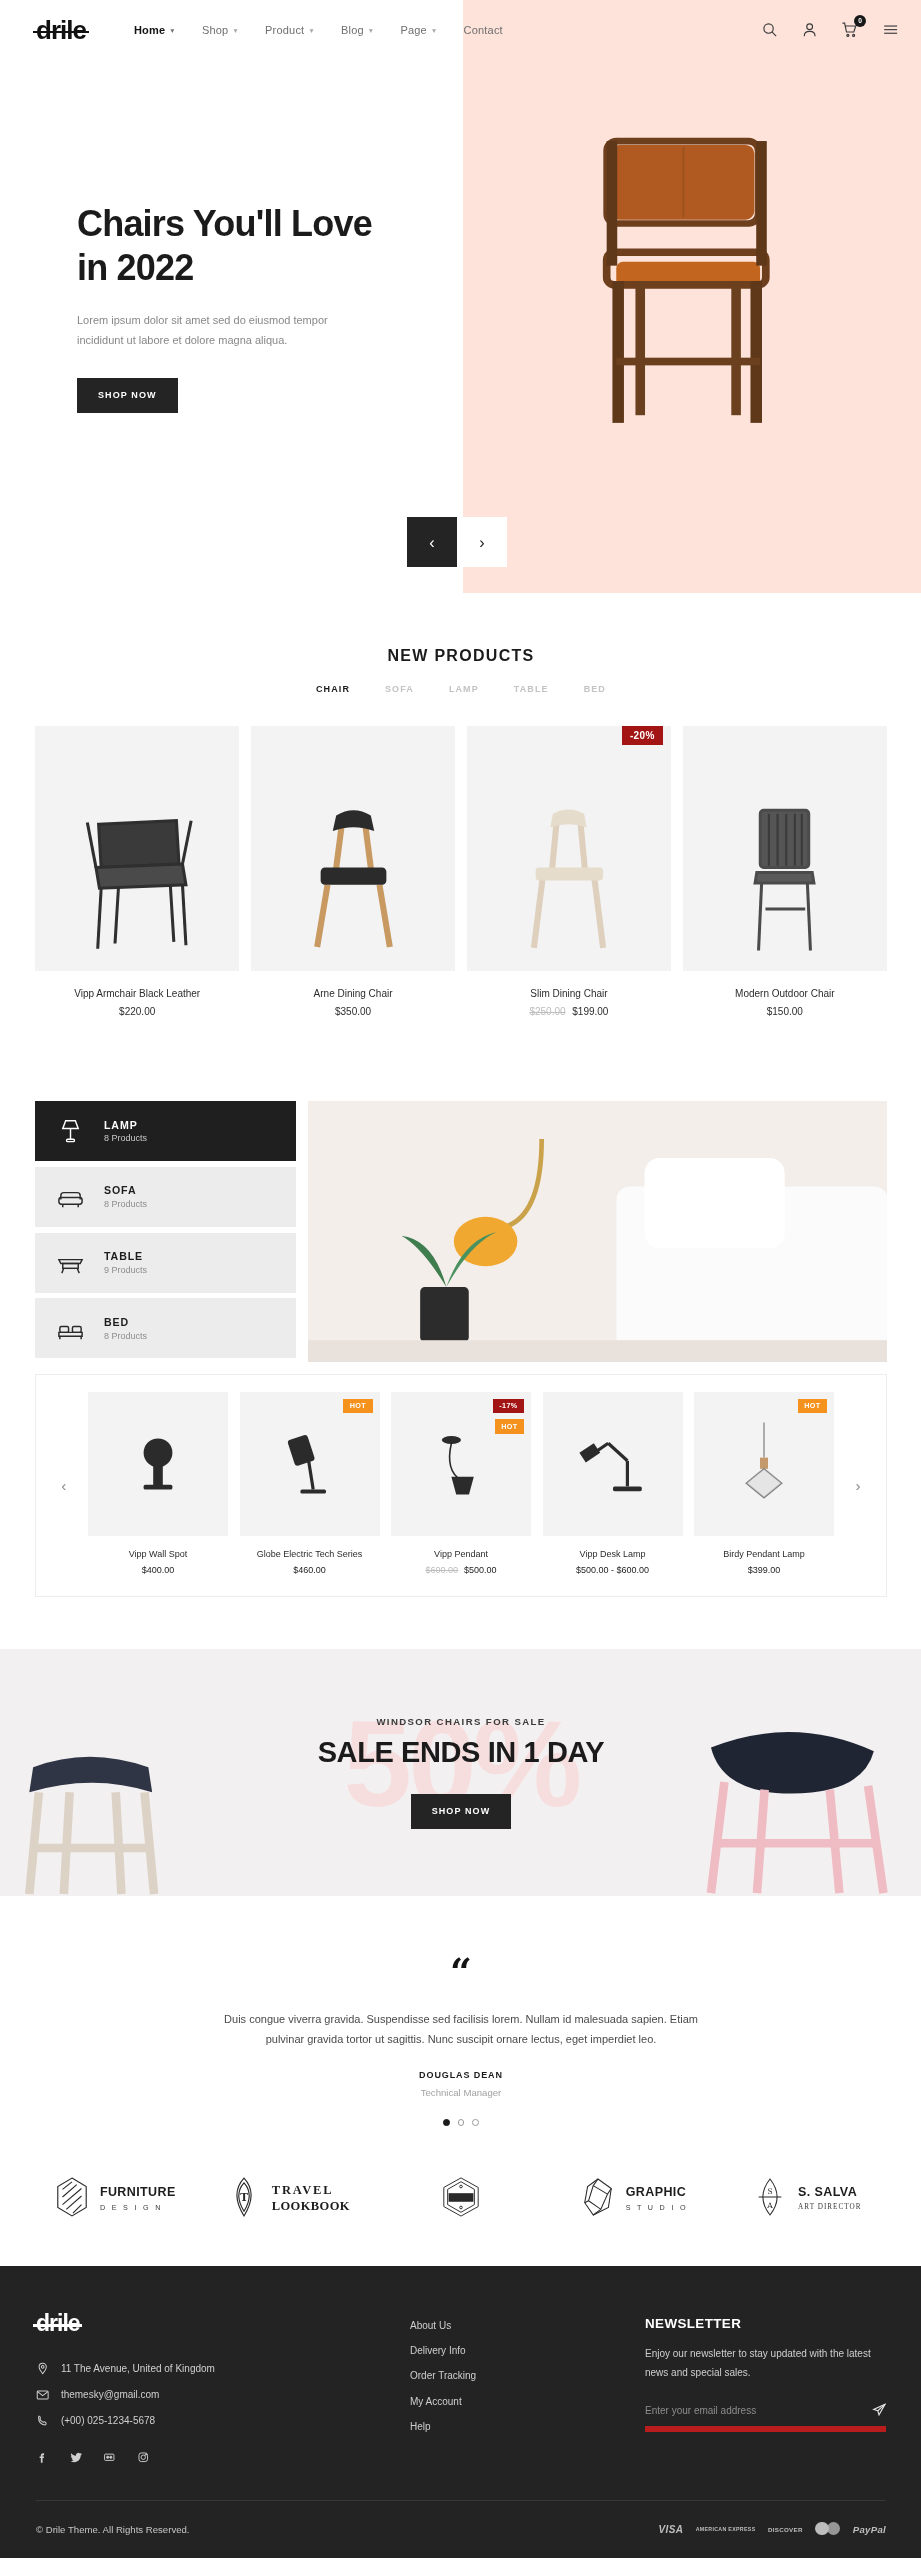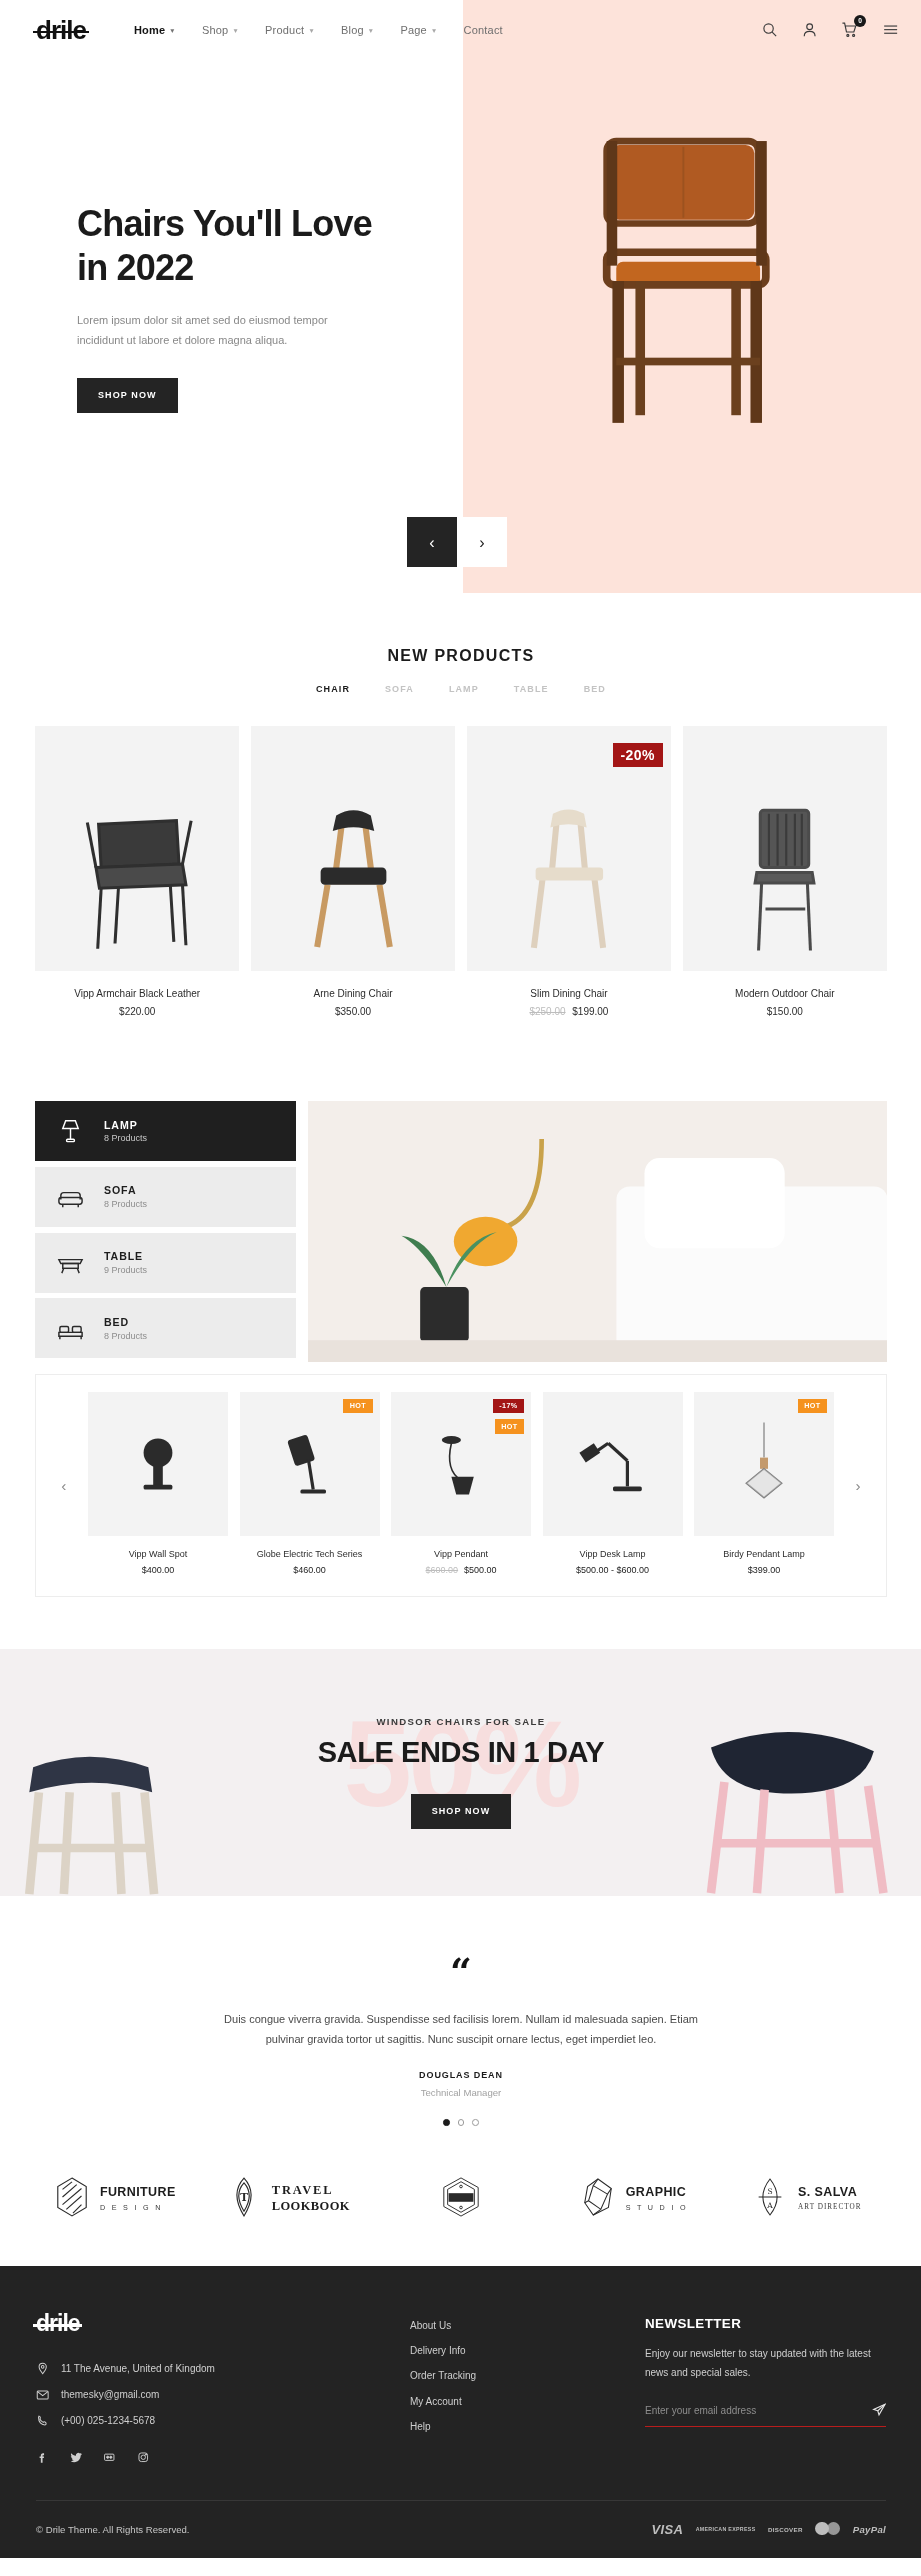--- a/index.html
+++ b/index.html
@@ -172,22 +172,22 @@
     height: 245px;
     position: relative;
     display: flex;
     align-items: flex-end;
     justify-content: center;
     overflow: hidden;
     cursor: pointer;
   }
   .badge {
     position: absolute;
-    top: 17px; right: 8.6px;
-    font-size: 14px;
+    top: 0; right: 8.6px;
+    font-size: 10px;
     font-weight: 700;
     color: #fff;
     padding: 3.8px 7.7px;
     letter-spacing: 0.4px;
     z-index: 4;
   }
   .badge.sale { background: #a31515; }
   .badge.hot  { background: #f5921e; margin-left: 7px; }
   .prod-name {
     margin-top: 17.3px;
@@ -384,21 +384,21 @@
   .f-ico svg { width: 100%; height: 100%; display: block; }
   .f-social { display: flex; gap: 21px; margin-top: 24px; }
   .f-social .f-ico { width: 12.5px; height: 12.5px; cursor: pointer; }
   .f-col-links { width: 235px; padding-top: 7.7px; display: flex; flex-direction: column; gap: 14.4px; }
   .f-link { font-size: 10px; color: #cfcfcf; cursor: pointer; }
   .f-col-news { flex: 1; padding-top: 3.8px; }
   .f-news-title { font-size: 13.4px; font-weight: 800; color: #fff; letter-spacing: 0.4px; }
   .f-news-desc { margin-top: 14.4px; font-size: 10px; line-height: 1.85; color: #cfcfcf; max-width: 259px; }
   .f-news-form {
     margin-top: 21px;
-    border-bottom: 1px solid #b91c1c;
+    border-bottom: 6px solid #b91c1c;
     display: flex;
     align-items: center;
     padding-bottom: 8.6px;
     max-width: 288px;
   }
   .f-news-form input {
     flex: 1;
     background: transparent;
     border: 0;
     outline: none;
@@ -420,21 +420,21 @@
   .copyright { font-size: 9.6px; color: #c6c6c6; }
   .pay-row { display: flex; align-items: center; gap: 12.5px; }
   .pay {
     height: 14.4px;
     display: flex; align-items: center; justify-content: center;
     color: #bdbdbd;
     font-size: 7.7px;
     font-weight: 700;
     letter-spacing: 0.3px;
   }
-  .pay.visa { font-size: 13px; font-style: italic; }
+  .pay.visa { font-size: 10px; font-style: italic; }
   .pay.amex { font-size: 5.3px; line-height: 1.15; text-align: center; }
   .pay.disc { font-size: 6.2px; }
   .pay.mc { position: relative; width: 25px; }
   .mc-c { width: 13.4px; height: 13.4px; border-radius: 50%; background: #bdbdbd; position: absolute; top: 0; }
   .mc-c.a { left: 0; }
   .mc-c.b { right: 0; opacity: .75; }
   .pay.pp { font-size: 9.6px; font-style: italic; font-weight: 800; }
 </style>
 </head>
 <body>

